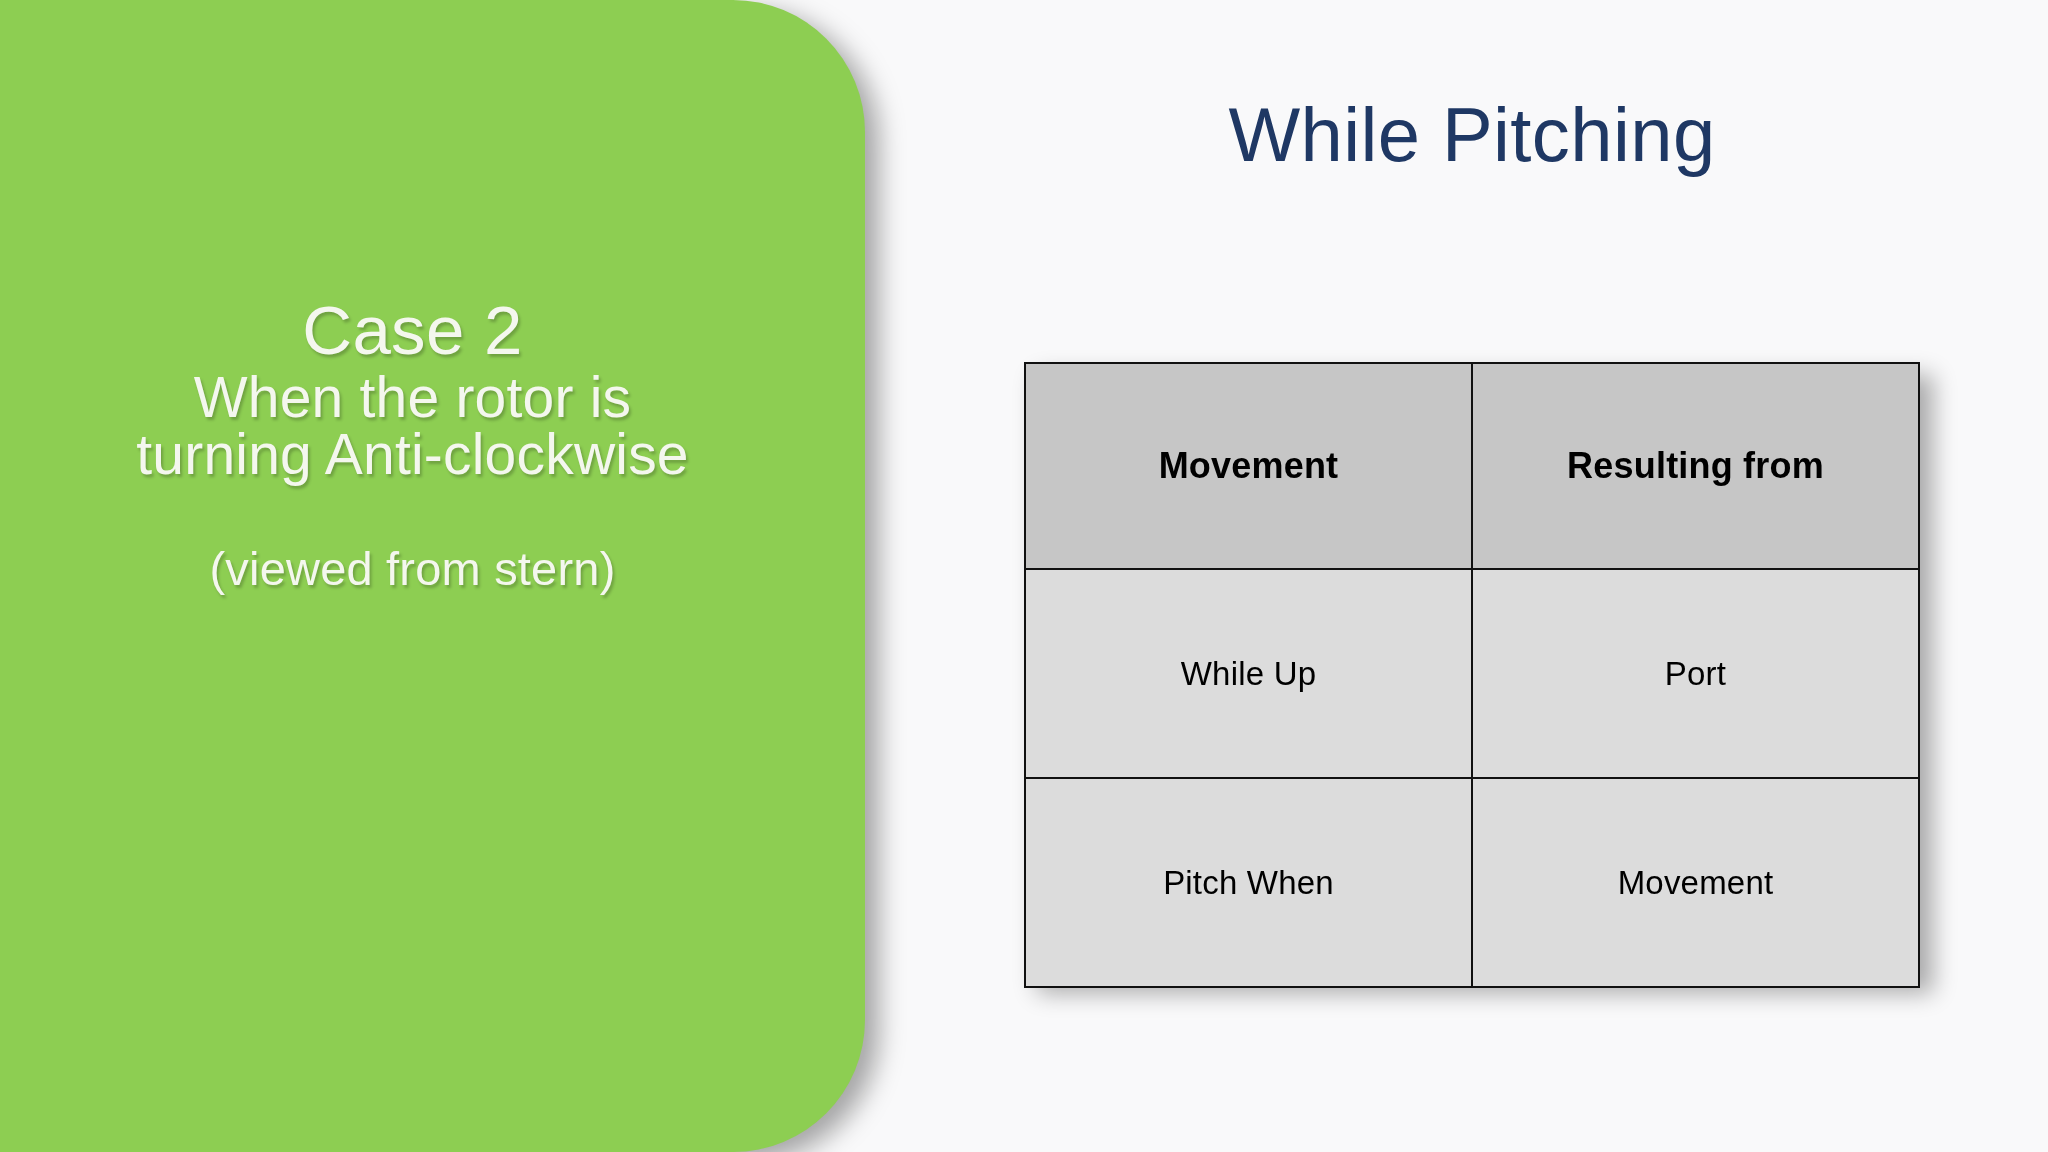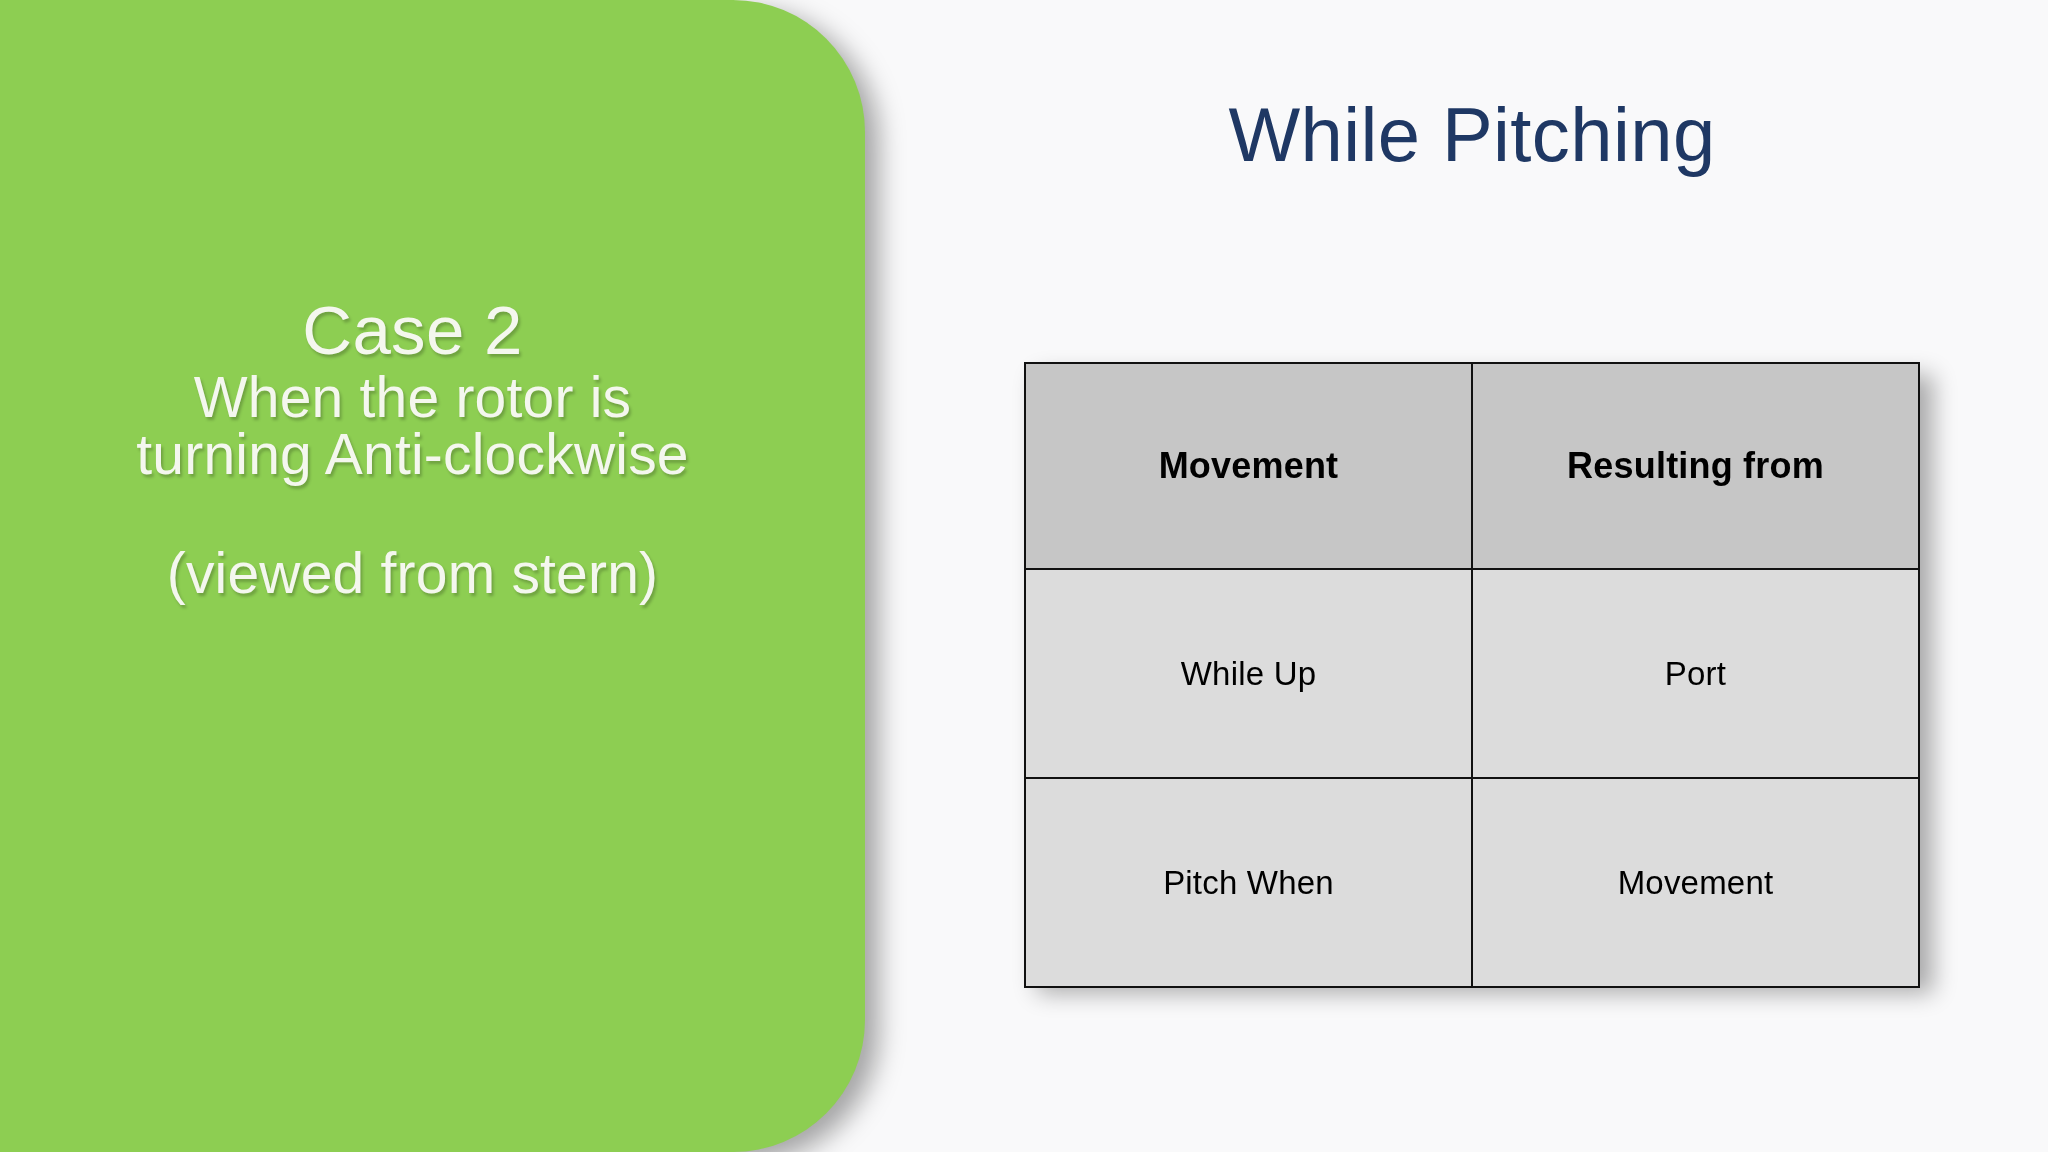--- a/index.html
+++ b/index.html
@@ -58,21 +58,21 @@
     font-weight: 300;
     letter-spacing: 0.2px;
   }
 
   #rotor-desc .line {
     display: block;
   }
 
   #view-note {
     margin-top: 62px;
-    font-size: 57px;
+    font-size: 47px;
     line-height: 1.0;
     font-weight: 300;
     letter-spacing: 0.2px;
   }
 
   
   #slide-title {
     position: absolute;
     left: 1024px;
     top: 97px;

